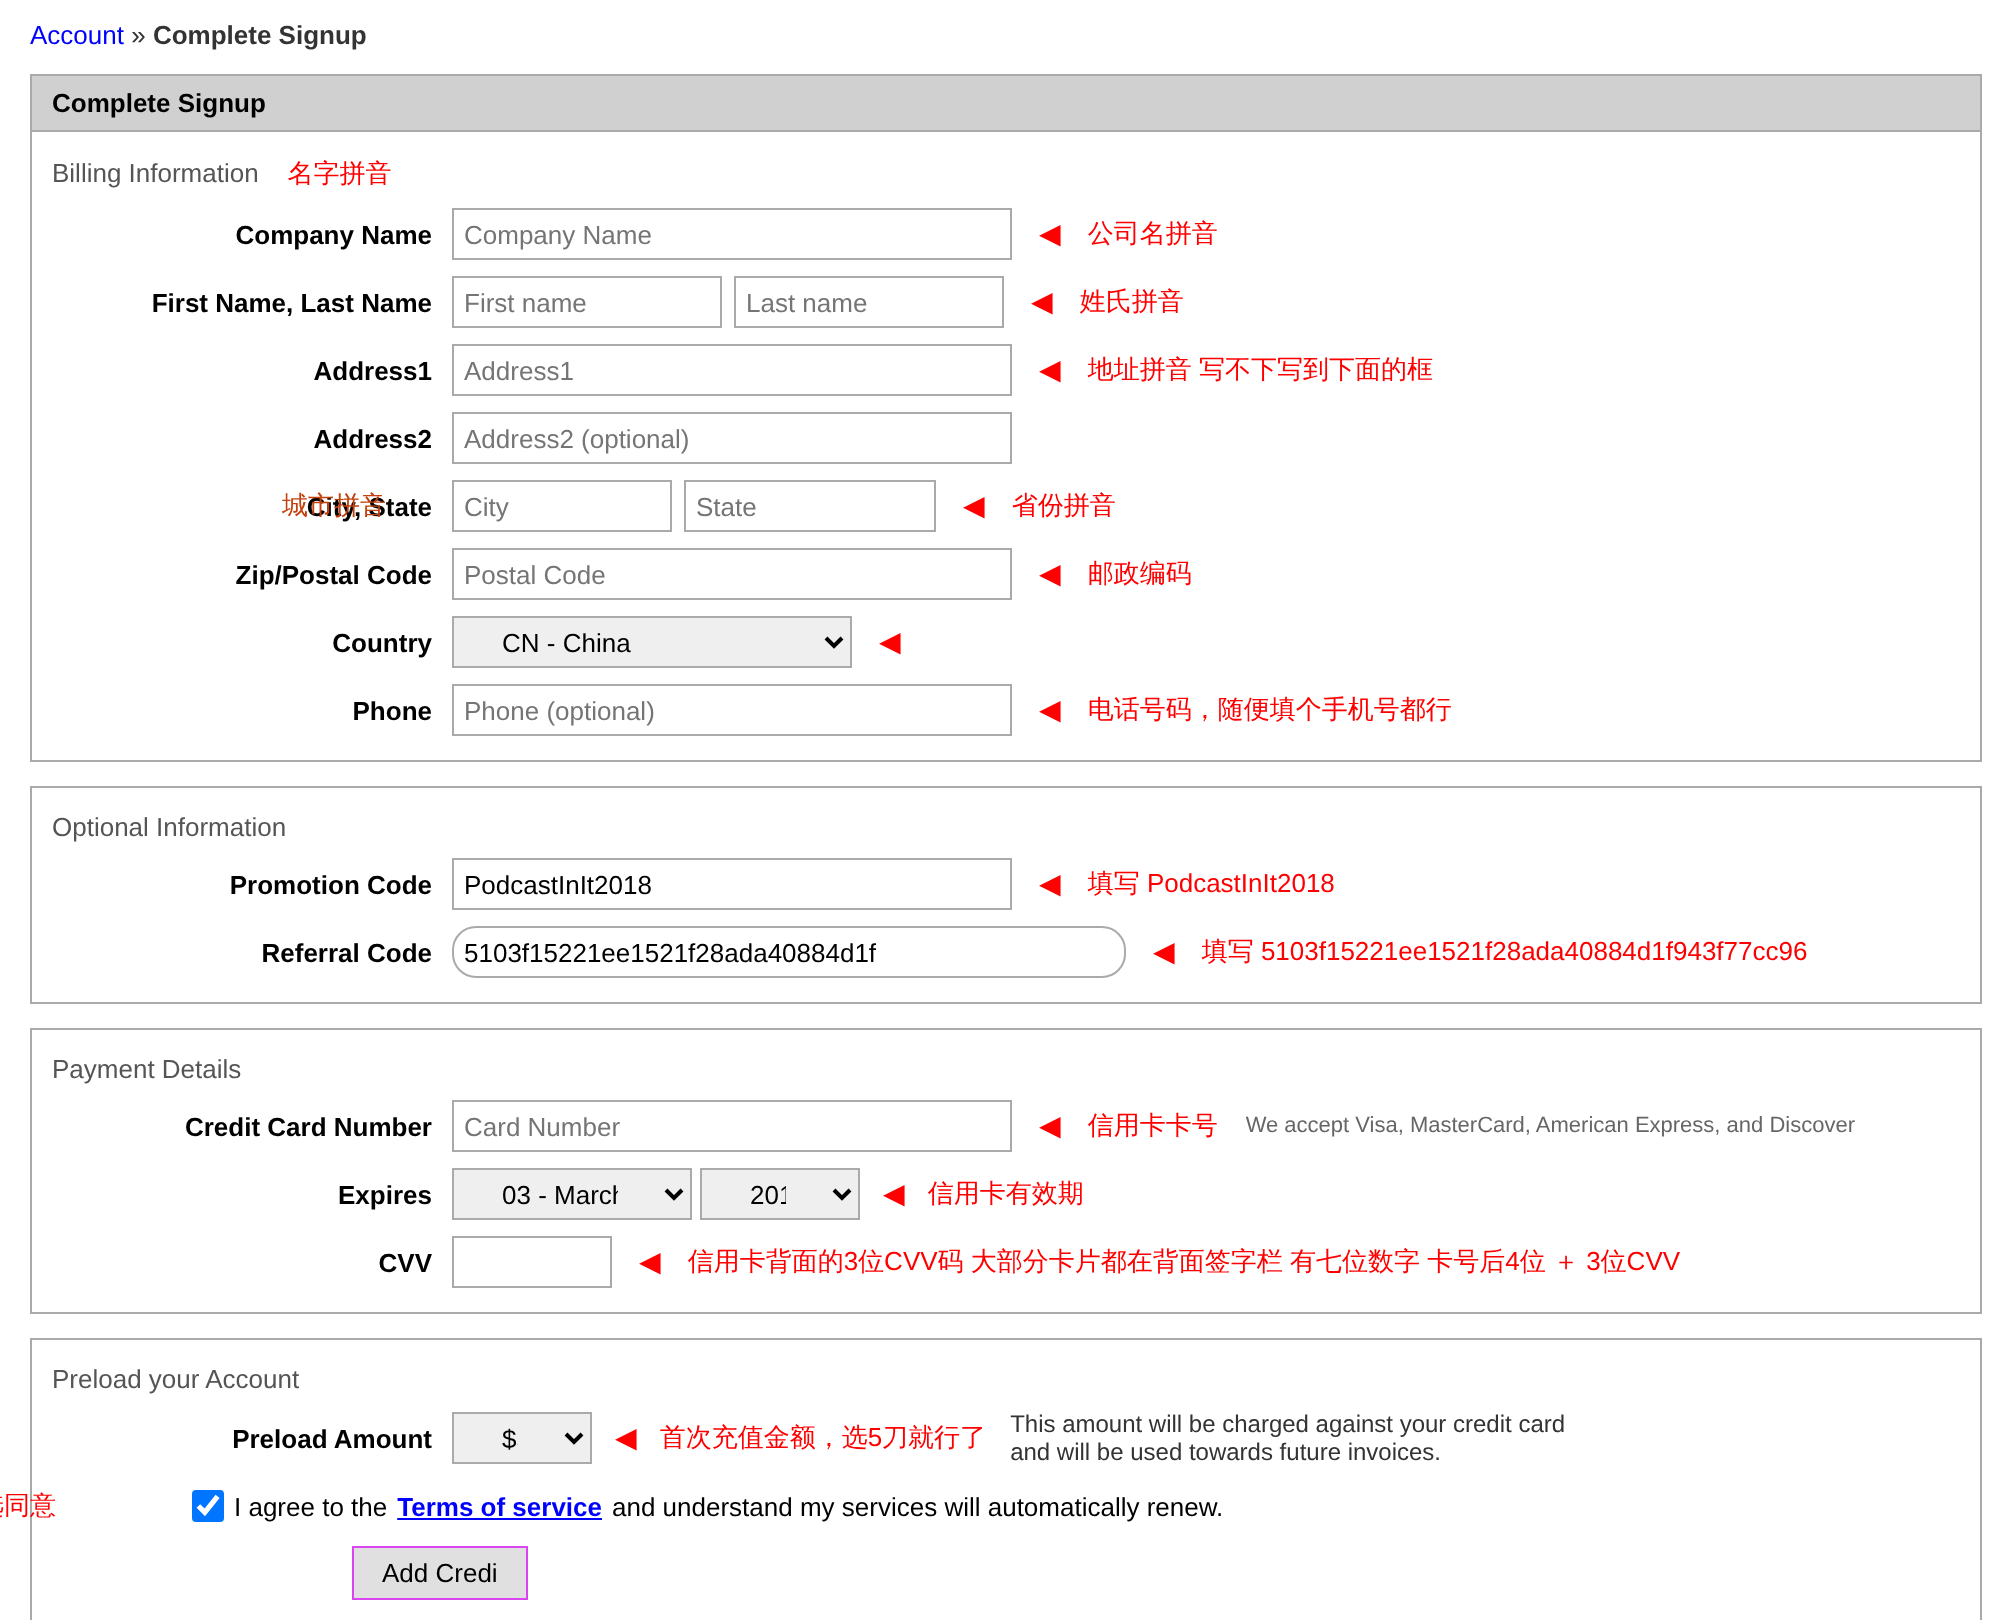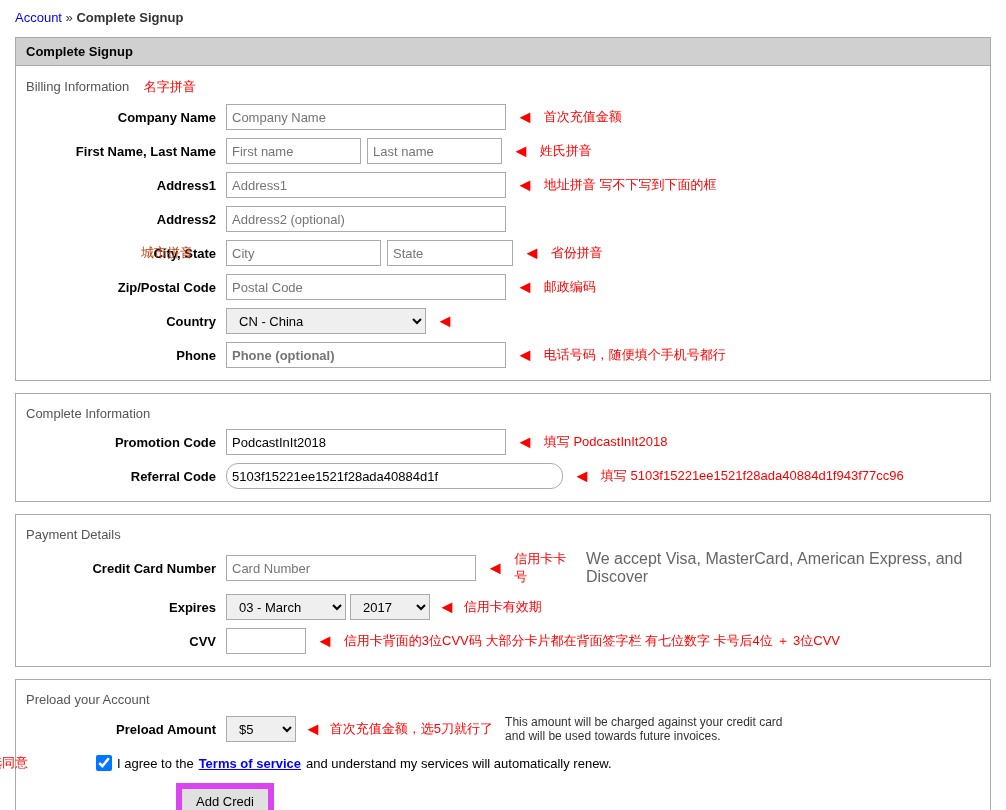--- a/index.html
+++ b/index.html
@@ -63,63 +63,62 @@
       font-size: 13px;
       height: 26px;
     }
     .input-full {
       width: 280px;
     }
     .input-half {
       width: 135px;
     }
     .input-city {
-      width: 155px;
+      width: 110px;
     }
     .input-state {
       width: 126px;
     }
     .input-postal {
       width: 280px;
     }
     .input-phone {
       width: 280px;
-      font-weight: bold;
     }
     select {
       border: 1px solid #aaa;
-      padding: 2px 8px;
+      padding: 2px 20px;
       font-size: 13px;
       height: 26px;
     }
     .country-select {
       width: 200px;
     }
     .arrow-red {
       color: red;
       font-size: 18px;
       margin-left: 4px;
     }
     .annotation-chinese {
       color: red;
       font-size: 13px;
       margin-left: 4px;
     }
     .btn-submit {
       margin-left: 80px;
       background: #e0e0e0;
-      border: 6px solid #d946ef;
+      border: 1px solid #d946ef;
       padding: 5px 14px;
       font-size: 13px;
       cursor: pointer;
       text-align: center;
     }
     .card-info-text {
       color: #666;
-      font-size: 16px;
+      font-size: 11px;
       margin-left: 8px;
     }
     .preload-desc {
       color: #333;
       font-size: 12px;
       margin-left: 8px;
       max-width: 300px;
     }
     .section-label-row {
       padding: 4px 10px;
@@ -153,21 +152,21 @@
       <span>Billing Information</span>
       &nbsp;&nbsp;
       <span style="color:red;font-size:13px;">名字拼音</span>
     </div>
 
     <div class="form-row">
       <div class="form-label">Company Name</div>
       <div class="form-fields">
         <input type="text" class="input-full" placeholder="Company Name" style="">
         <span class="arrow-red">◄</span>
-        <span class="annotation-chinese">首次充值金额</span>
+        <span class="annotation-chinese">公司名拼音</span>
       </div>
     </div>
 
     <div class="form-row">
       <div class="form-label">First Name, Last Name</div>
       <div class="form-fields">
         <input type="text" class="input-half" placeholder="First name" style="">
         <input type="text" class="input-half" placeholder="Last name" style="">
         <span class="arrow-red">◄</span>
         <span class="annotation-chinese">姓氏拼音</span>
@@ -226,21 +225,21 @@
       <div class="form-fields">
         <input type="tel" class="input-phone" placeholder="Phone (optional)" style="">
         <span class="arrow-red">◄</span>
         <span class="annotation-chinese">电话号码，随便填个手机号都行</span>
       </div>
     </div>
   </div>
 
   <div class="section-body">
     <div class="section-label-row">
-      <span>Complete Information</span>
+      <span>Optional Information</span>
     </div>
 
     <div class="form-row">
       <div class="form-label">Promotion Code</div>
       <div class="form-fields">
         <input type="text" class="input-full" value="PodcastInIt2018" style="">
         <span class="arrow-red">◄</span>
         <span class="annotation-chinese">填写 PodcastInIt2018</span>
       </div>
     </div>

